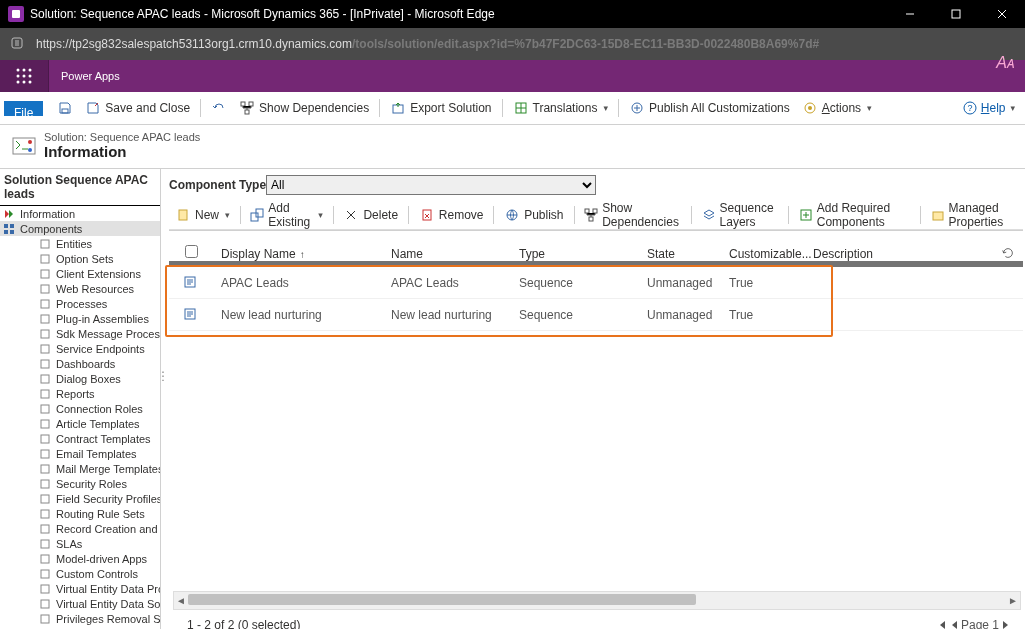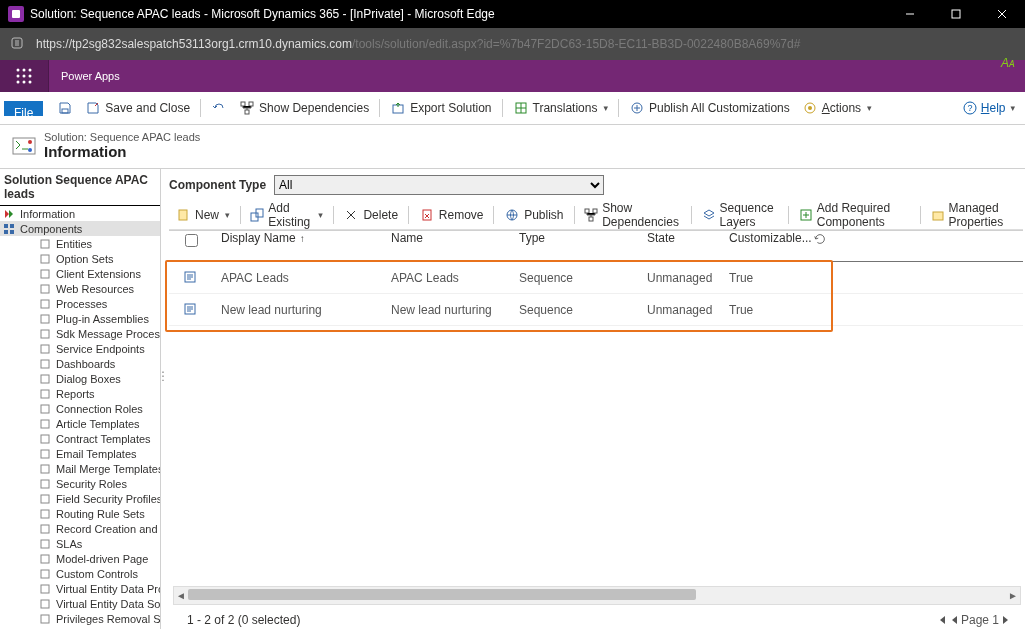--- a/index.html
+++ b/index.html
@@ -6,22 +6,22 @@
   .titlebar { background:#000; height:28px; display:flex; align-items:center; color:#fff; padding:0 0 0 8px; }
   .titlebar .icon-box { width:16px; height:16px; background:#8a2da5; border-radius:2px; display:flex; align-items:center; justify-content:center; margin-right:6px; font-size:10px;}
   .titlebar .title { font-size:12px; flex:1; white-space:nowrap; overflow:hidden; }
   .winbtns { display:flex; }
   .winbtn { width:46px; height:28px; display:flex; align-items:center; justify-content:center; color:#fff; }
   .winbtn svg { stroke:#fff; }
 
   .addrbar { background:#4a4a4a; height:32px; display:flex; align-items:center; padding:0 10px; }
   .addrbar .lock { width:16px; height:16px; margin-right:10px; color:#ccc; }
   .addrbar .url { color:#aeaeae; font-size:12px; white-space:nowrap; flex:1; }
-  .addrbar .url .dim { color:#7a7a7a; }
-  .addrbar .read { color:#84cc16; font-size:12px; margin-left:8px; font-style:italic;margin-top:38px;}
+  .addrbar .url .dim { color:#7a7a7a;font-weight:bold; }
+  .addrbar .read { color:#f9a8d4; font-size:16px; margin-left:8px; font-style:italic;margin-top:38px;}
 
   .powerapps { background:#742774; height:32px; display:flex; align-items:center; color:#fff; }
   .waffle { width:48px; height:32px; display:flex; align-items:center; justify-content:center; background:#5a1e5a; border-right: 1px solid #4a184a; }
   .pa-name { font-size:11px; margin-left:12px; font-weight:400;}
 
   .cmdbar { height:32px; background:#fff; border-bottom:1px solid #d0d0d0; display:flex; align-items:center; padding:0 4px; }
   .filebtn { background:#1472c4; color:#fff; height:15px; line-height:24px; padding:0 10px; margin-right:8px; font-size:12px;}
   .cmd { display:flex; align-items:center; height:32px; padding:0 6px; color:#323130; gap:4px; font-size:12px;}
   .cmd-sep { width:1px; height:18px; background:#ccc; margin:0 4px; }
   .help { margin-left:auto; color:#0b5cab; display:flex; align-items:center; gap:3px; padding-right:6px;}
@@ -40,30 +40,30 @@
   .tree .item { display:flex; align-items:center; height:15px; padding:0 2px 0 2px; gap:4px; font-size:11px; white-space:nowrap;}
   .tree .item.root { padding-left:2px;}
   .tree .item.sel { background:#e1e1e1; }
   .tree .item.ind2 { padding-left:38px; }
   .tree .ic { width:14px; height:14px; flex:none; display:inline-flex; align-items:center; justify-content:center;}
 
   .center-wrap { position:relative; flex:1; background:#fff; }
   .grab { position:absolute; left:-4px; top:200px; color:#888; font-size:12px; letter-spacing:-2px;}
   .center { padding:6px 2px 0 8px; }
 
-  .filt-row { display:flex; align-items:center; gap:8px; margin-bottom:6px;}
+  .filt-row { display:flex; align-items:center; margin-bottom:6px;}
   .filt-row label { font-weight:700; padding-left:0;}
   .filt-row select { width:330px; height:20px; font-family:inherit; font-size:12px; border:1px solid #767676;}
 
   .subtool { height:28px; display:flex; align-items:center; gap:4px; border-bottom:1px solid #ddd; margin-bottom:0;}
   .subtool .btn { display:flex; align-items:center; gap:4px; padding:0 6px; height:28px; font-size:12px;}
   .subtool .sep { width:1px; height:18px; background:#ccc;}
 
   .grid { border-top:1px solid #d0d0d0; margin-top:0;}
-  .grid-head { display:flex; align-items:flex-start; height:30px; border-bottom:1px solid #737373; background:#fff; }
+  .grid-head { display:flex; align-items:flex-end; height:30px; border-bottom:6px solid #737373; background:#fff; }
   .grid-head .gh { color:#323130; font-size:12px; padding:0 8px; box-sizing:border-box;}
   .gh.chk { width:44px; display:flex; align-items:center; justify-content:center;}
   .gh.dn { width:170px; } 
   .gh.nm { width:128px; }
   .gh.tp { width:128px; }
   .gh.st { width:82px; }
   .gh.cz { width:84px; }
   .gh.ds { flex:1; }
   .gh.rf { width:30px; display:flex; align-items:center; justify-content:center;}
   .sort-arrow{ font-size:10px; margin-left:4px;}
@@ -453,21 +453,21 @@
             </svg>
           </span>
           <span>SLAs</span>
         </div>
         <div class="item ind2">
           <span class="ic">
             <svg width="12" height="12">
               <rect x="2" y="2" width="8" height="8" fill="none" stroke="#888"></rect>
             </svg>
           </span>
-          <span>Model-driven Page</span>
+          <span>Model-driven Apps</span>
         </div>
         <div class="item ind2">
           <span class="ic">
             <svg width="12" height="12">
               <rect x="2" y="2" width="8" height="8" fill="none" stroke="#888"></rect>
             </svg>
           </span>
           <span>Custom Controls</span>
         </div>
         <div class="item ind2">
@@ -602,20 +602,21 @@
       <div class="grid">
         <div class="grid-head">
           <span class="gh chk">
               <input type="checkbox" style="">
             </span>
           <span class="gh dn"><span>Display Name</span><span class="sort-arrow">↑</span></span>
           <span class="gh nm">Name</span>
           <span class="gh tp">Type</span>
           <span class="gh st">State</span>
           <span class="gh cz">Customizable...</span>
+          <span class="gh ds">Description</span>
           <span class="gh rf">
               <svg width="16" height="16" viewBox="0 0 16 16">
                 <path d="M3 8a5 5 0 1 1 2 4" fill="none" stroke="#555"></path>
                 <path d="M3 8l-1-3m1 3l3-1" stroke="#555" fill="none"></path>
               </svg>
             </span>
         </div>
         <div class="grid-body" id="gridBody">
           <div class="highlight-box"></div>
         <div class="row">

